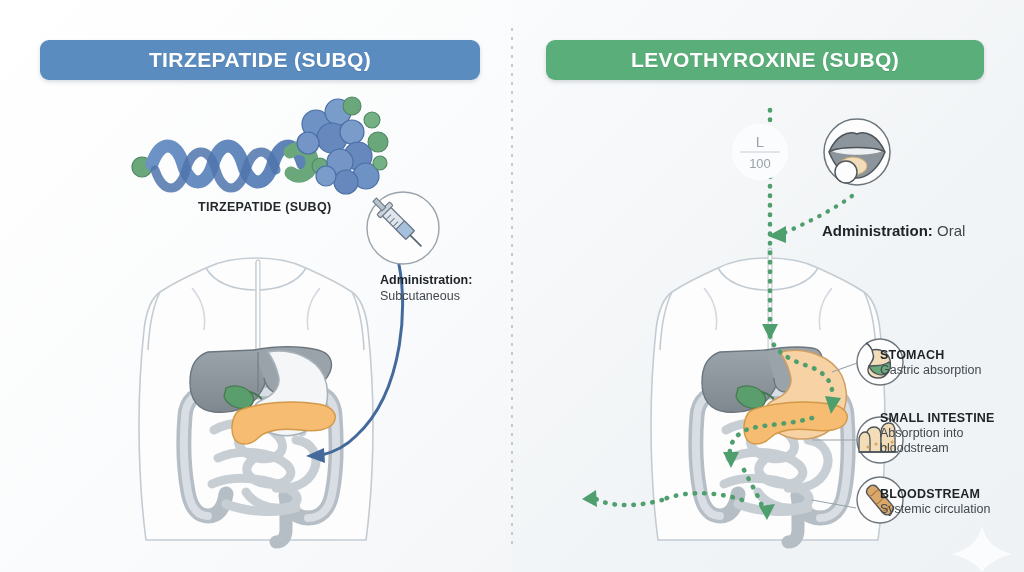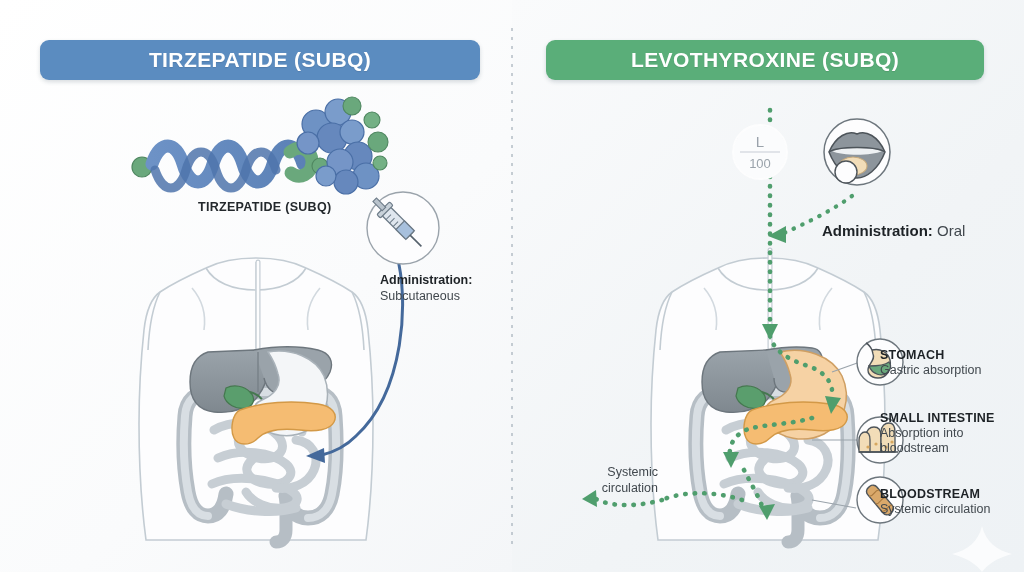--- a/index.html
+++ b/index.html
@@ -362,24 +362,20 @@
   <div class="lbl admin-left">
     <b>Administration:</b><br>
     <span>Subcutaneous</span>
   </div>
 
   <div class="lbl admin-right">
     <b>Administration:</b>
     <span>Oral</span>
   </div>
 
-  <div class="sys-circ">
-    <div>Systemic</div>
-    <div>circulation</div>
-  </div>
 
   <div id="callout-stomach" class="callout">
     <div class="t">STOMACH</div>
     <div class="s">Gastric absorption</div>
   </div>
 
   <div id="callout-si" class="callout">
     <div class="t">SMALL INTESTINE</div>
     <div class="s">Absorption into</div>
     <div class="s">bloodstream</div>

